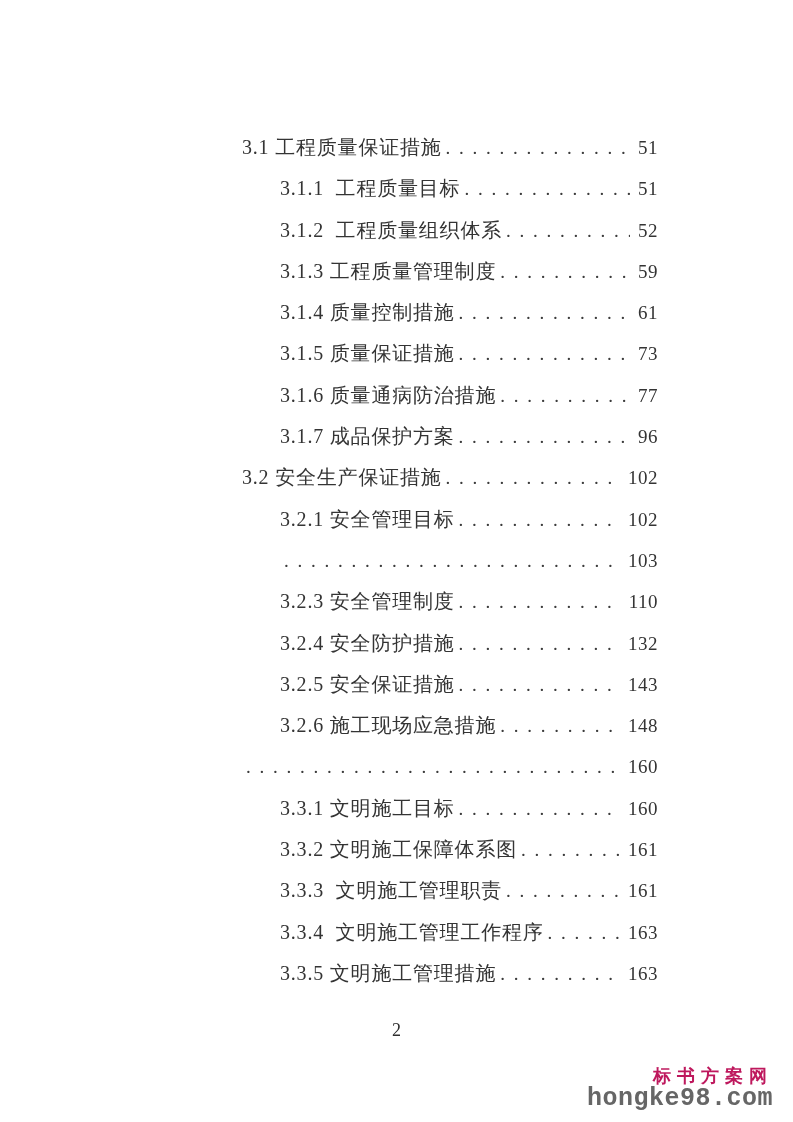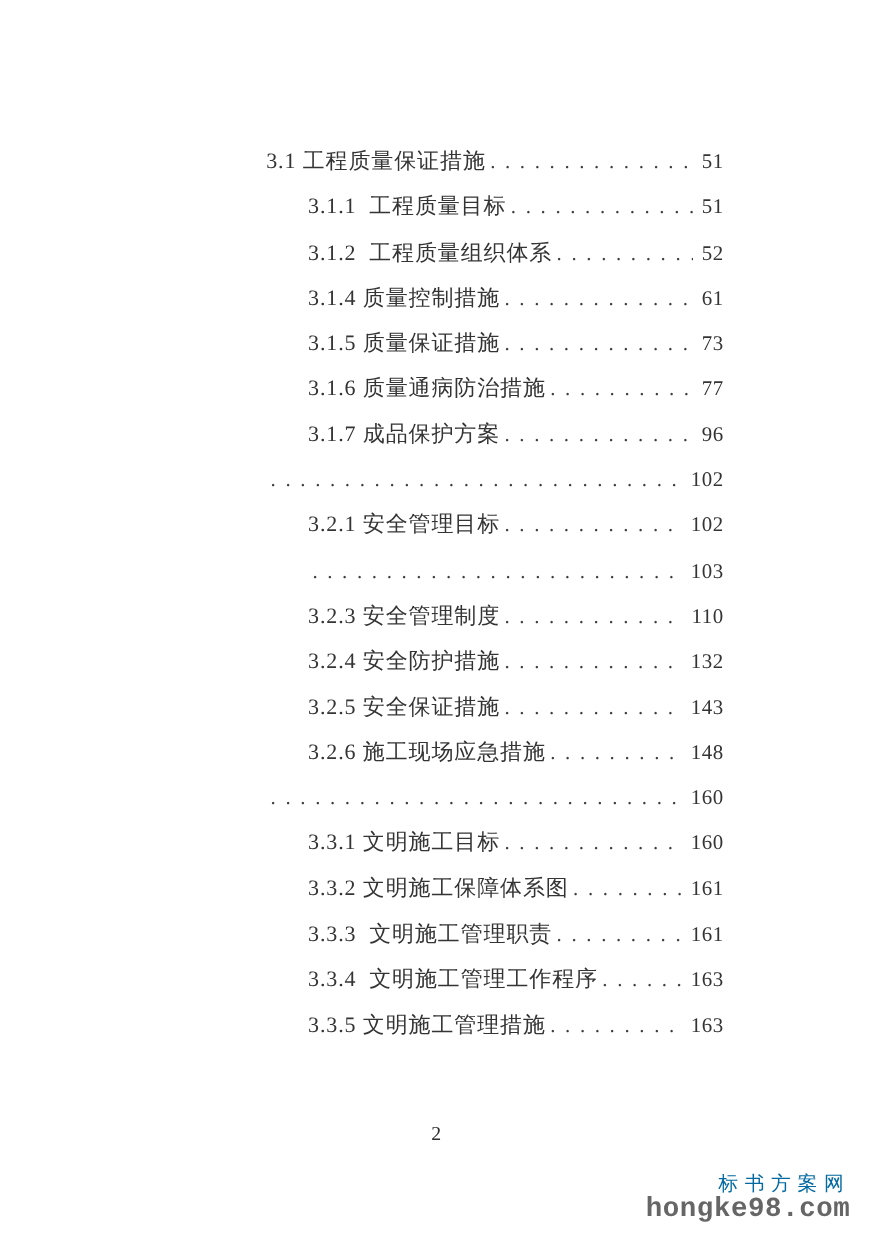--- a/index.html
+++ b/index.html
@@ -69,23 +69,23 @@
     position: absolute;
     right: 20px;
     bottom: 10px;
     text-align: right;
     font-family: "Liberation Sans", "DejaVu Sans", sans-serif;
     line-height: 1.05;
   }
   .watermark-name {
     display: block;
     font-size: 18px;
-    font-weight: normal;
+    font-weight: bold;
     letter-spacing: 6px;
-    color: #0369a1;
+    color: #be185d;
   }
   .watermark-url {
     display: block;
     font-size: 25px;
     font-weight: bold;
     letter-spacing: 0.5px;
     color: #666666;
     font-family: Liberation Mono, monospace;
   }
 </style>
@@ -107,20 +107,25 @@
       <span class="toc-dots"></span>
       <span class="toc-page">51</span>
     </div>
 
     <div class="toc-row level-2">
       <span class="toc-label">3.1.2  工程质量组织体系</span>
       <span class="toc-dots"></span>
       <span class="toc-page">52</span>
     </div>
 
+    <div class="toc-row level-2">
+      <span class="toc-label">3.1.3 工程质量管理制度</span>
+      <span class="toc-dots"></span>
+      <span class="toc-page">59</span>
+    </div>
 
     <div class="toc-row level-2">
       <span class="toc-label">3.1.4 质量控制措施</span>
       <span class="toc-dots"></span>
       <span class="toc-page">61</span>
     </div>
 
     <div class="toc-row level-2">
       <span class="toc-label">3.1.5 质量保证措施</span>
       <span class="toc-dots"></span>
@@ -133,20 +138,21 @@
       <span class="toc-page">77</span>
     </div>
 
     <div class="toc-row level-2">
       <span class="toc-label">3.1.7 成品保护方案</span>
       <span class="toc-dots"></span>
       <span class="toc-page">96</span>
     </div>
 
     <div class="toc-row level-1">
+      <span class="toc-label">3.2 安全生产保证措施</span>
       <span class="toc-dots"></span>
       <span class="toc-page">102</span>
     </div>
 
     <div class="toc-row level-2">
       <span class="toc-label">3.2.1 安全管理目标</span>
       <span class="toc-dots"></span>
       <span class="toc-page">102</span>
     </div>
 

